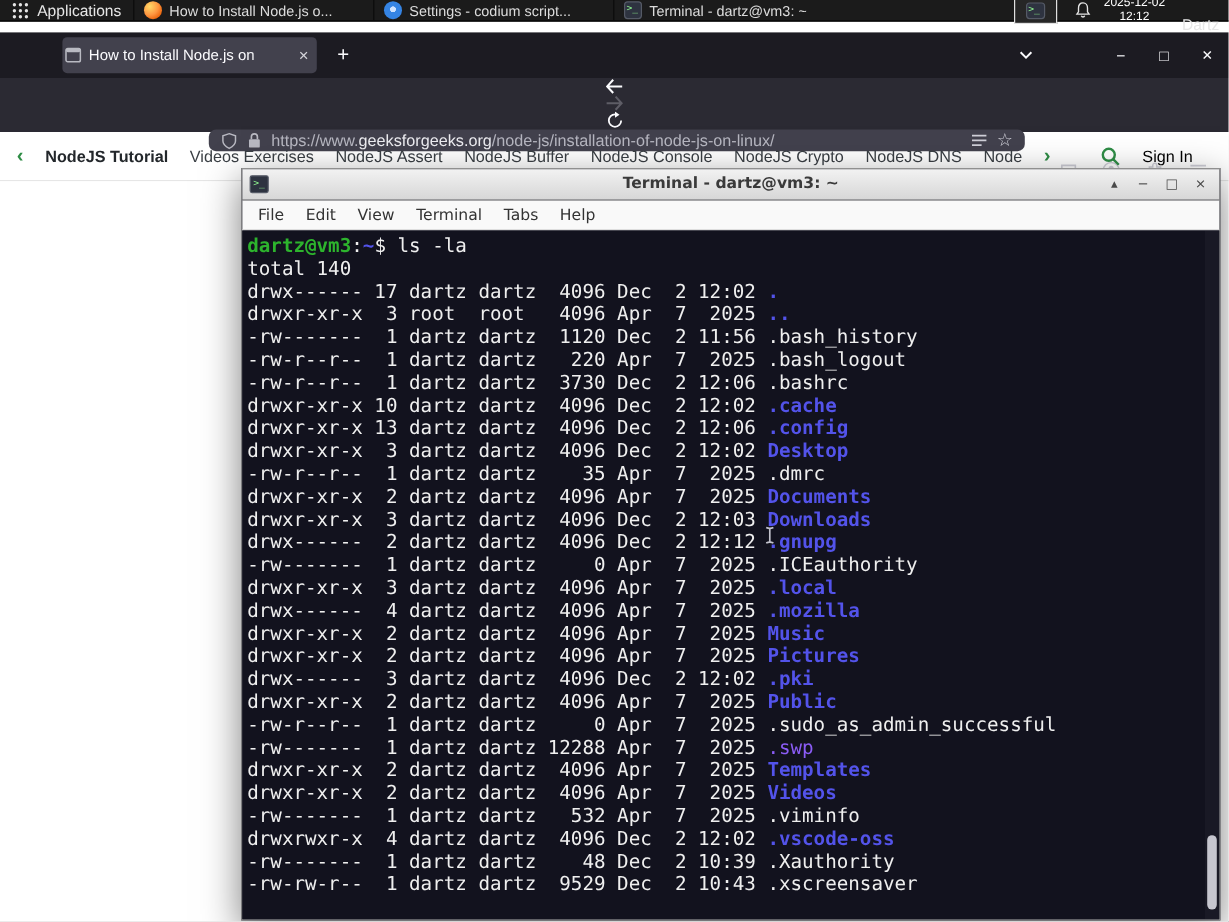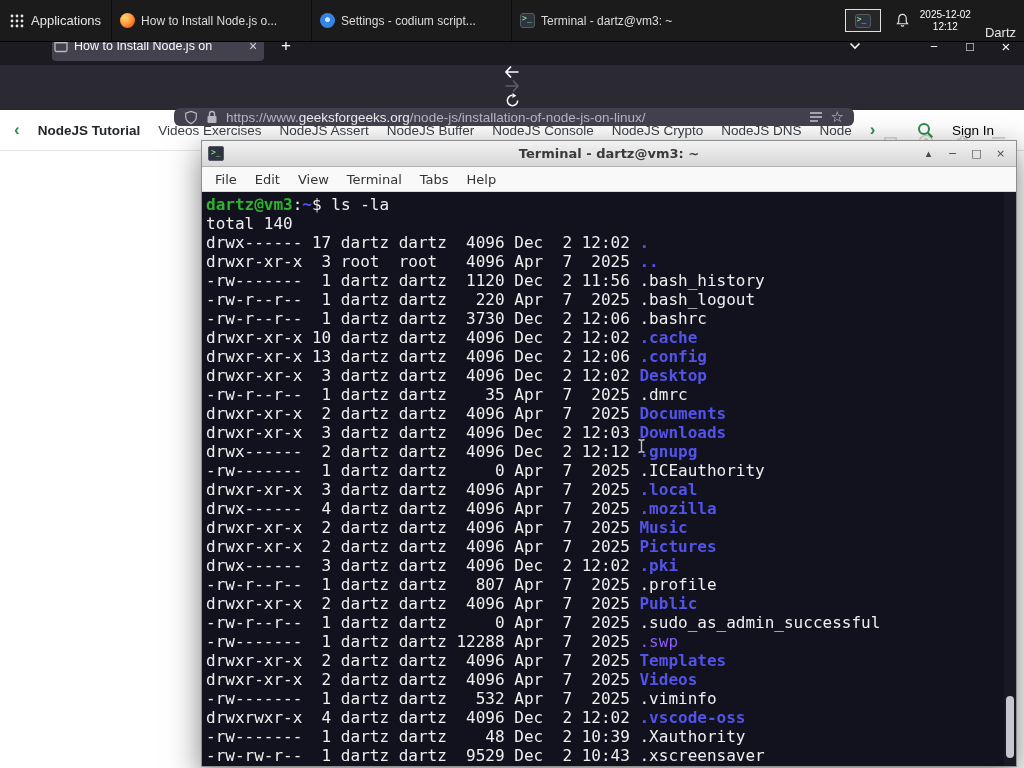--- a/index.html
+++ b/index.html
@@ -1,21 +1,21 @@
 <!DOCTYPE html>
 <html><head>
 <meta charset="utf-8">
 <style>
   * { margin:0; padding:0; box-sizing:border-box; }
   html,body { width:1024px; height:768px; overflow:hidden; background:#fff; }
   .screen { position:relative; width:1024px; height:768px; overflow:hidden;
             font-family:"Liberation Sans", sans-serif; background:#fff; }
 
   
-  .panel { position:absolute; top:0; left:0; width:1024px; height:42px; background:#1b1b1b;
+  .panel { position:absolute; top:0; left:0; width:1024px; height:18px; background:#1b1b1b;
            display:flex; color:#e6e6e6; z-index:60; border-bottom:1px solid #000; }
   .apps-btn { display:flex; align-items:center; gap:7px; padding:0 10px; height:100%; font-size:13px; cursor:default; }
   .task-list { display:flex; height:100%; }
   .task { width:200px; display:flex; align-items:center; gap:6px; padding:0 8px;
           border-left:1px solid #0b0b0b; font-size:12px; color:#dcdcdc; overflow:hidden; white-space:nowrap; }
   .task-title { overflow:hidden; white-space:nowrap; }
   .task-icon { flex:0 0 15px; width:15px; height:15px; display:inline-block; }
   .icon-firefox  { border-radius:50%; background:radial-gradient(circle at 32% 30%, #ffd968, #ff9640 48%, #e85d04 82%); }
   .icon-settings { border-radius:50%; background:radial-gradient(circle at 50% 45%, #cfe3ff 0 20%, #3584e4 24% 100%); }
   .icon-terminal { background:#2e3340; border-radius:3px; position:relative; border:1px solid #555a66; }
@@ -300,21 +300,20 @@
           <div class="tline"><span>-rw-r--r--  1 dartz dartz    35 Apr  7  2025 </span><span>.dmrc</span></div>
           <div class="tline"><span>drwxr-xr-x  2 dartz dartz  4096 Apr  7  2025 </span><span class="c-b">Documents</span></div>
           <div class="tline"><span>drwxr-xr-x  3 dartz dartz  4096 Dec  2 12:03 </span><span class="c-b">Downloads</span></div>
           <div class="tline"><span>drwx------  2 dartz dartz  4096 Dec  2 12:12 </span><span class="c-b">.gnupg</span></div>
           <div class="tline"><span>-rw-------  1 dartz dartz     0 Apr  7  2025 </span><span>.ICEauthority</span></div>
           <div class="tline"><span>drwxr-xr-x  3 dartz dartz  4096 Apr  7  2025 </span><span class="c-b">.local</span></div>
           <div class="tline"><span>drwx------  4 dartz dartz  4096 Apr  7  2025 </span><span class="c-b">.mozilla</span></div>
           <div class="tline"><span>drwxr-xr-x  2 dartz dartz  4096 Apr  7  2025 </span><span class="c-b">Music</span></div>
           <div class="tline"><span>drwxr-xr-x  2 dartz dartz  4096 Apr  7  2025 </span><span class="c-b">Pictures</span></div>
           <div class="tline"><span>drwx------  3 dartz dartz  4096 Dec  2 12:02 </span><span class="c-b">.pki</span></div>
-          <div class="tline"><span>-rw-r--r--  1 dartz dartz   807 Apr  7  2025 </span><span>.profile</span></div>
           <div class="tline"><span>drwxr-xr-x  2 dartz dartz  4096 Apr  7  2025 </span><span class="c-b">Public</span></div>
           <div class="tline"><span>-rw-r--r--  1 dartz dartz     0 Apr  7  2025 </span><span>.sudo_as_admin_successful</span></div>
           <div class="tline"><span>-rw-------  1 dartz dartz 12288 Apr  7  2025 </span><span class="c-dim">.swp</span></div>
           <div class="tline"><span>drwxr-xr-x  2 dartz dartz  4096 Apr  7  2025 </span><span class="c-b">Templates</span></div>
           <div class="tline"><span>drwxr-xr-x  2 dartz dartz  4096 Apr  7  2025 </span><span class="c-b">Videos</span></div>
           <div class="tline"><span>-rw-------  1 dartz dartz   532 Apr  7  2025 </span><span>.viminfo</span></div>
           <div class="tline"><span>drwxrwxr-x  4 dartz dartz  4096 Dec  2 12:02 </span><span class="c-b">.vscode-oss</span></div>
           <div class="tline"><span>-rw-------  1 dartz dartz    48 Dec  2 10:39 </span><span>.Xauthority</span></div>
           <div class="tline"><span>-rw-rw-r--  1 dartz dartz  9529 Dec  2 10:43 </span><span>.xscreensaver</span></div>
         </div>

